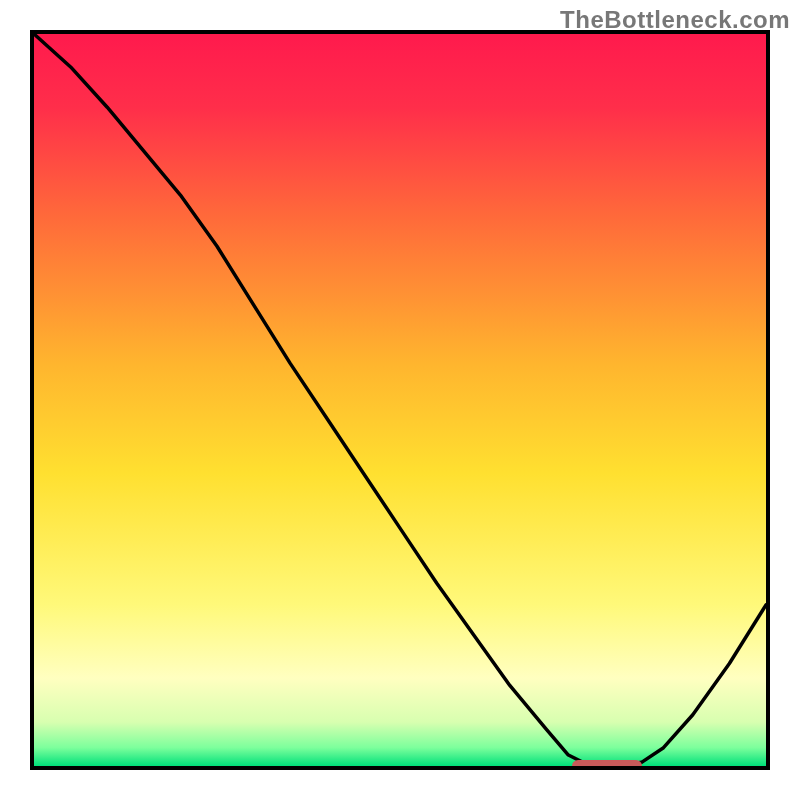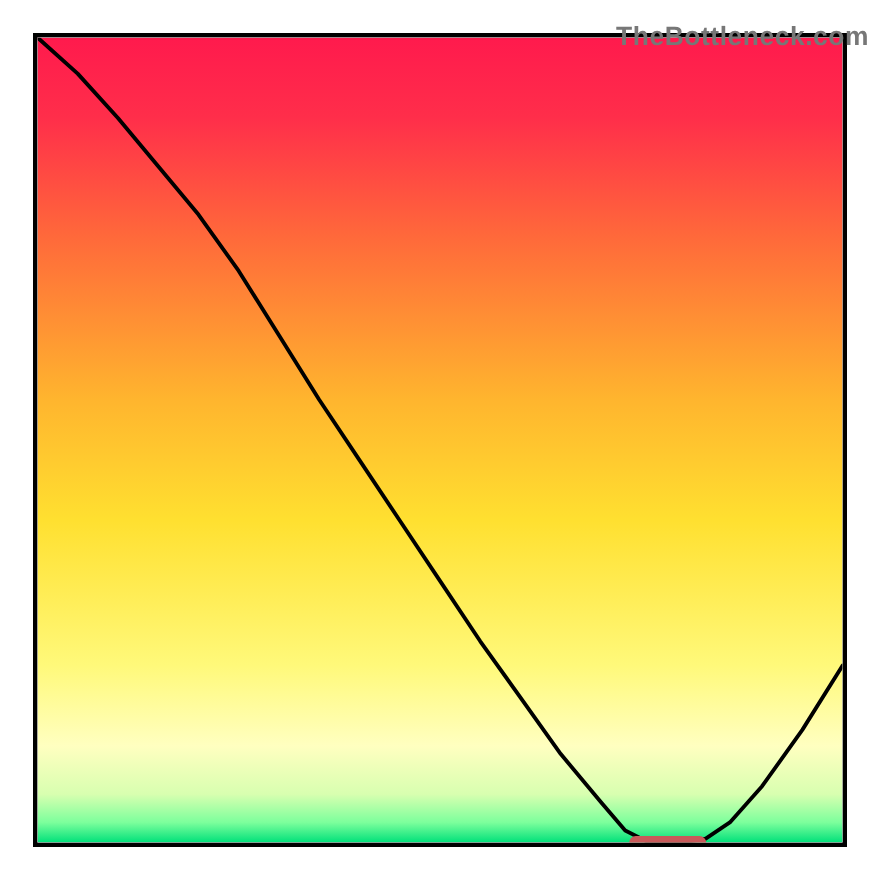--- a/index.html
+++ b/index.html
@@ -11,21 +11,21 @@
     background: #ffffff;
     font-family: Arial, Helvetica, sans-serif;
   }
   .container {
     position: relative;
     width: 800px;
     height: 800px;
   }
   .watermark {
     position: absolute;
-    top: 20px;
+    top: 6px;
     right: 10px;
     font-size: 24px;
     font-weight: bold;
     color: #777777;
     letter-spacing: 0.5px;
     z-index: 10;
   }
   .plot-frame {
     position: absolute;
     left: 30px;

